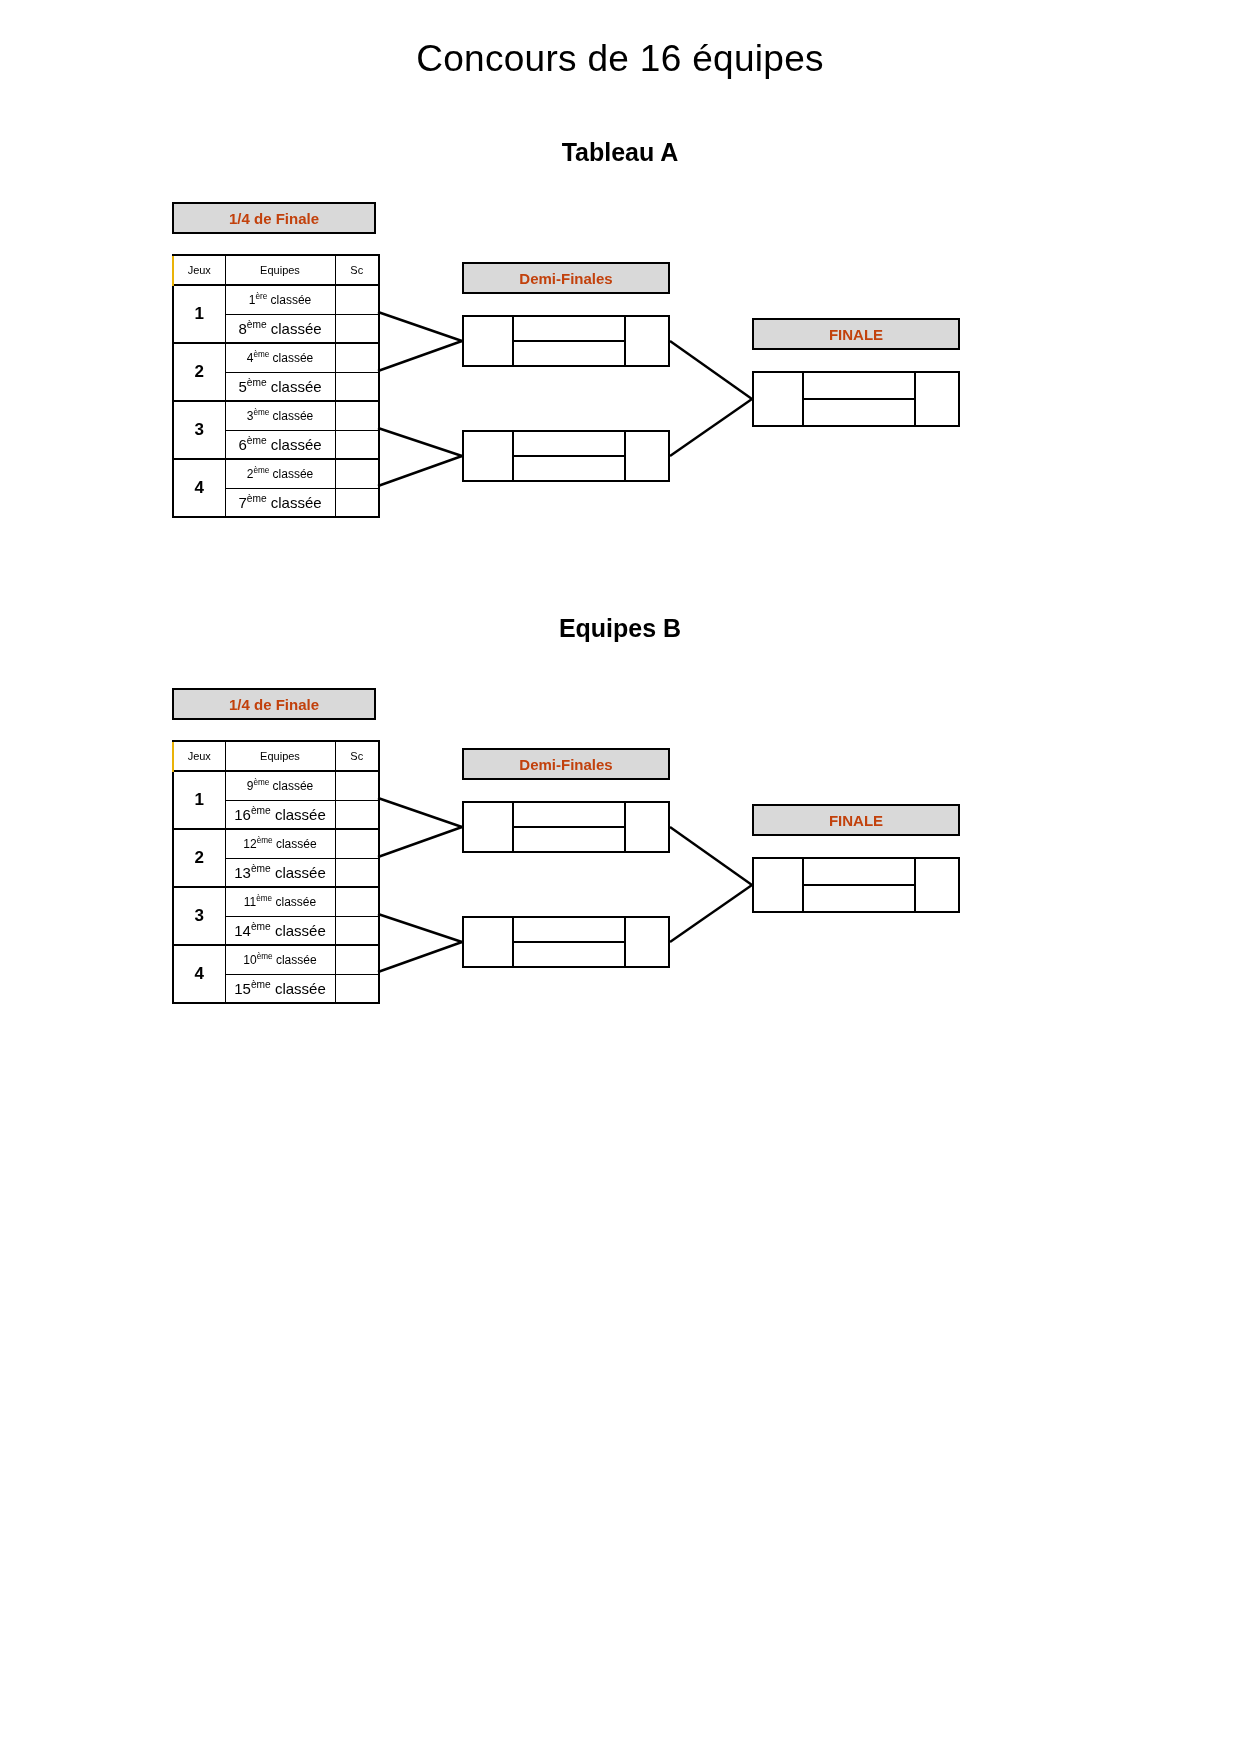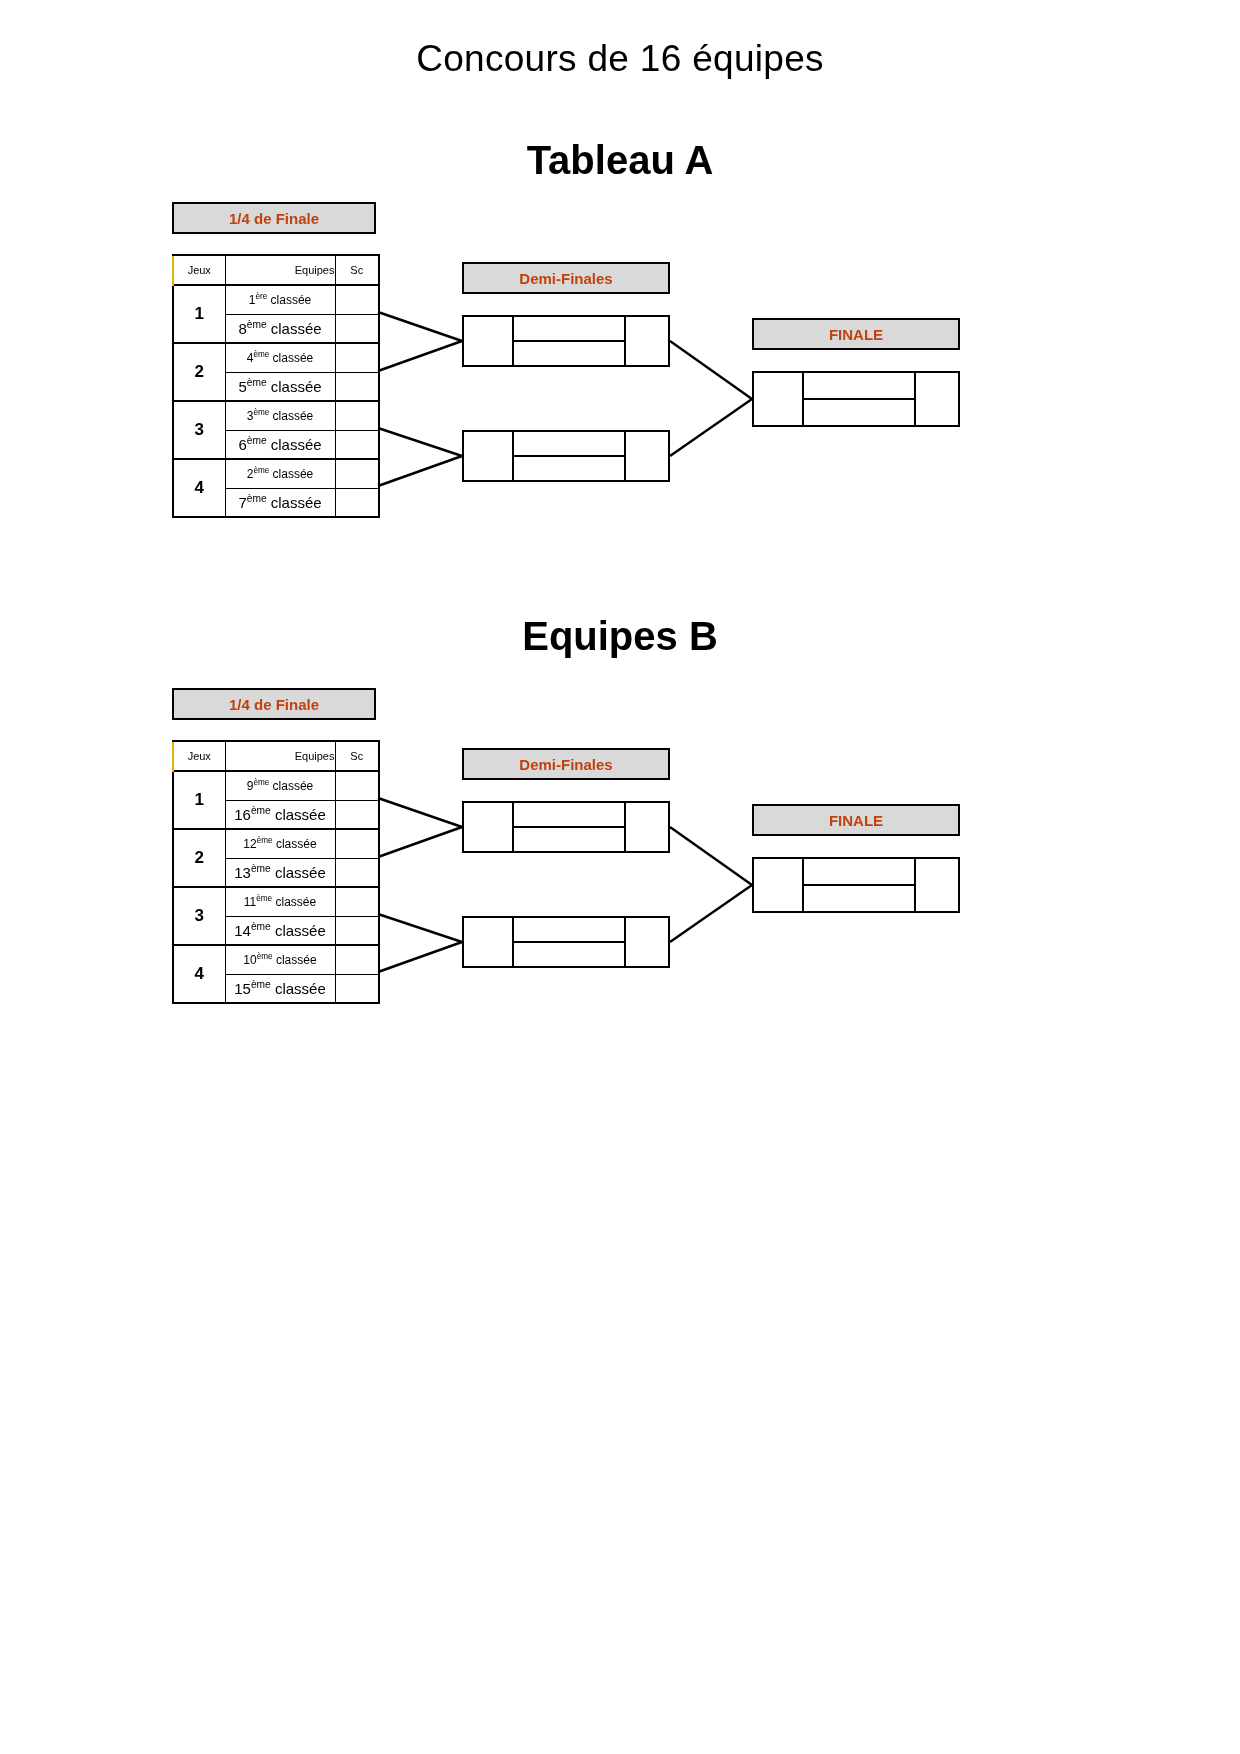--- a/index.html
+++ b/index.html
@@ -17,21 +17,21 @@
     text-align:center;
     font-size:37px;
     font-weight:400;
     letter-spacing:0.3px;
     color:#000;
   }
 
   .tableau-title{
     position:absolute;width:1240px;left:0;
     text-align:center;
-    font-size:40px;
+    font-size:25px;
     font-weight:bold;
     color:#000;
   }
 
   
   .banner{
     position:absolute;
     background:#d9d9d9;
     border:2px solid #000;
     box-sizing:border-box;
@@ -70,21 +70,21 @@
     height:29px;font-size:12px;
     border-top:2px solid #000;
   }
   .qf-table .team-bot{
     height:29px;font-size:15px;
     border-bottom:2px solid #000;
   }
   .qf-table .sc-top{border-top:2px solid #000;border-right:2px solid #000;}
   .qf-table .sc-bot{border-bottom:2px solid #000;border-right:2px solid #000;}
   .qf-table .hd-left{border-left:2px solid #eab308;border-top:2px solid #000;}
-  .qf-table .hd-mid{border-top:2px solid #000;text-align:right;}
+  .qf-table .hd-mid{border-top:2px solid #000;}
   .qf-table .hd-right{border-right:2px solid #000;border-top:2px solid #000;}
   sup{font-size:0.68em;vertical-align:super;line-height:0;}
 
   
   .matchbox{
     position:absolute;
     border:2px solid #000;
     box-sizing:border-box;
     background:#fff;
     display:flex;

